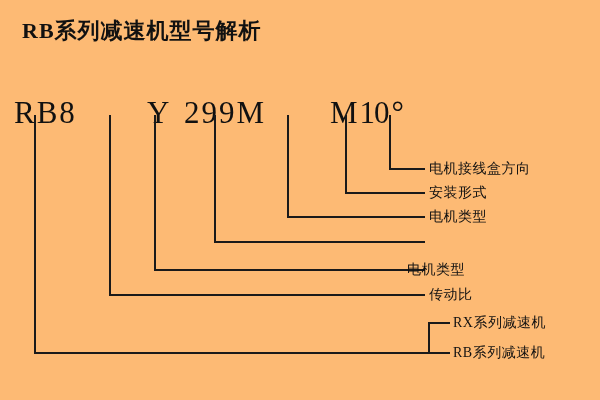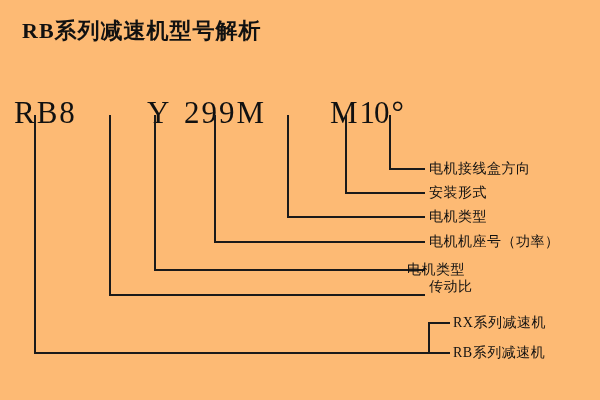--- a/index.html
+++ b/index.html
@@ -81,19 +81,18 @@
   <div class="hline" style="left:154px; top:269px; width:271px"></div>
   <div class="hline" style="left:109px; top:294px; width:316px"></div>
 
   <div class="hline" style="left:34px;  top:352px; width:416px"></div>
   <div class="vline" style="left:428px; top:322px; height:32px"></div>
   <div class="hline" style="left:428px; top:322px; width:22px"></div>
 
   <div class="lbl" style="left:429px; top:160px">电机接线盒方向</div>
   <div class="lbl" style="left:429px; top:184px">安装形式</div>
   <div class="lbl" style="left:429px; top:208px">电机类型</div>
-  <div class="lbl" style="left:429px; top:233px">电机机座号（功率）</div>
   <div class="lbl" style="left:407px; top:261px">电机类型</div>
-  <div class="lbl" style="left:429px; top:278px">传动比</div>
+  <div class="lbl" style="left:429px; top:286px">传动比</div>
   <div class="lbl" style="left:453px; top:314px">RX系列减速机</div>
   <div class="lbl" style="left:453px; top:344px">RB系列减速机</div>
 
 </div>
 
 </body></html>

